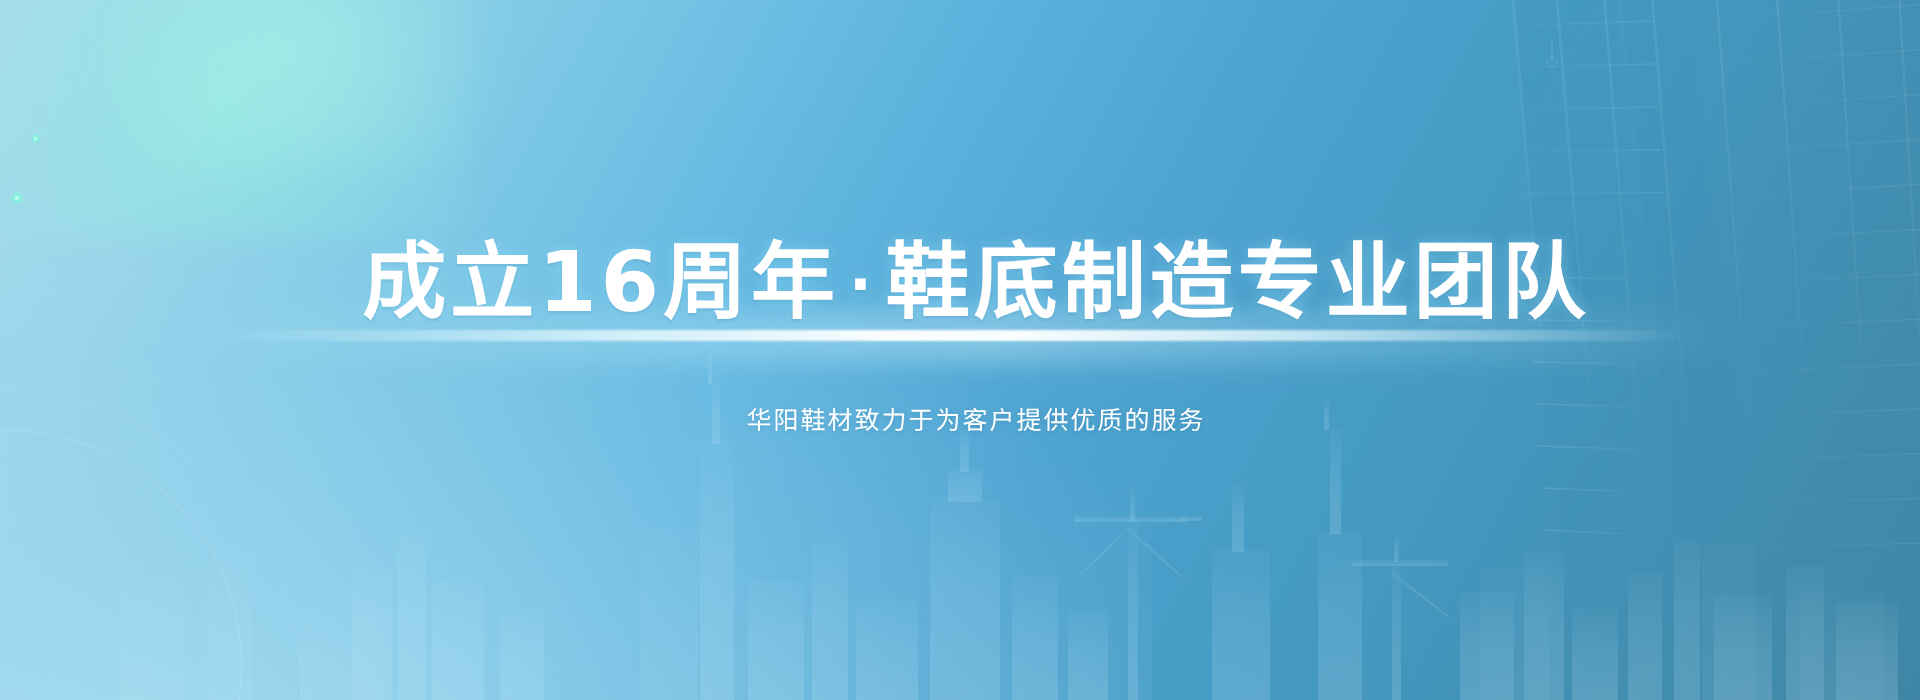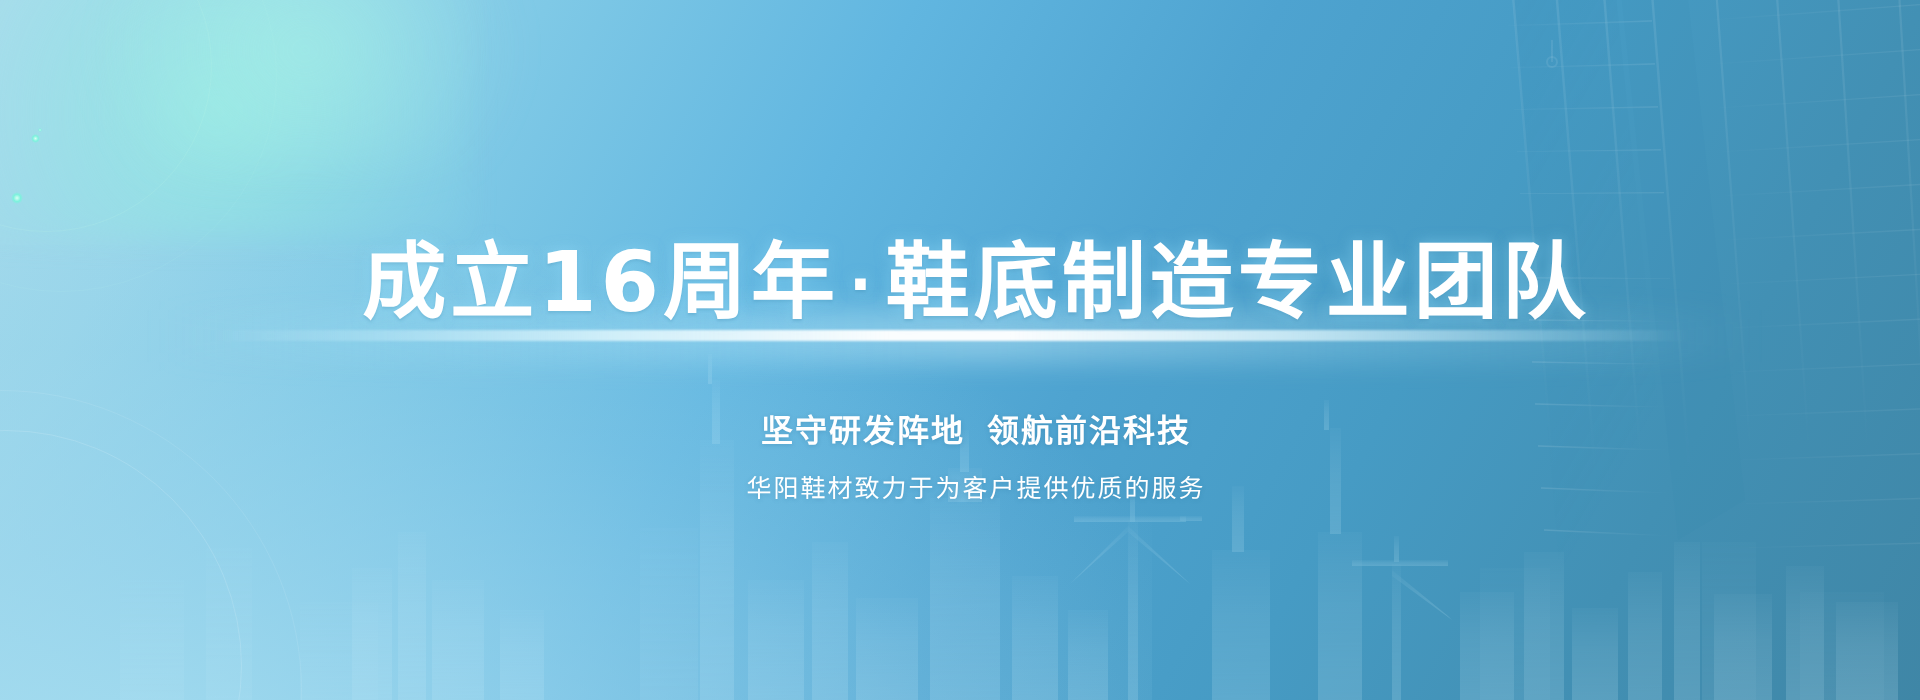--- a/index.html
+++ b/index.html
@@ -389,18 +389,17 @@
       </g>
     </svg>
   </div>
 
   <div class="beam-halo"></div>
   <div class="beam"></div>
 
   <div class="content">
     <h1 class="headline"><span>成立16周年</span><span class="mid-dot">·</span><span>鞋底制造专业团队</span></h1>
 
-    <div class="subline1"><span>坚守研发阵地</span><span class="gap"></span><span>领航前沿科技</span></div>
 
     <div class="subline2">华阳鞋材致力于为客户提供优质的服务</div>
   </div>
 
 </div>
 
 </body></html>

